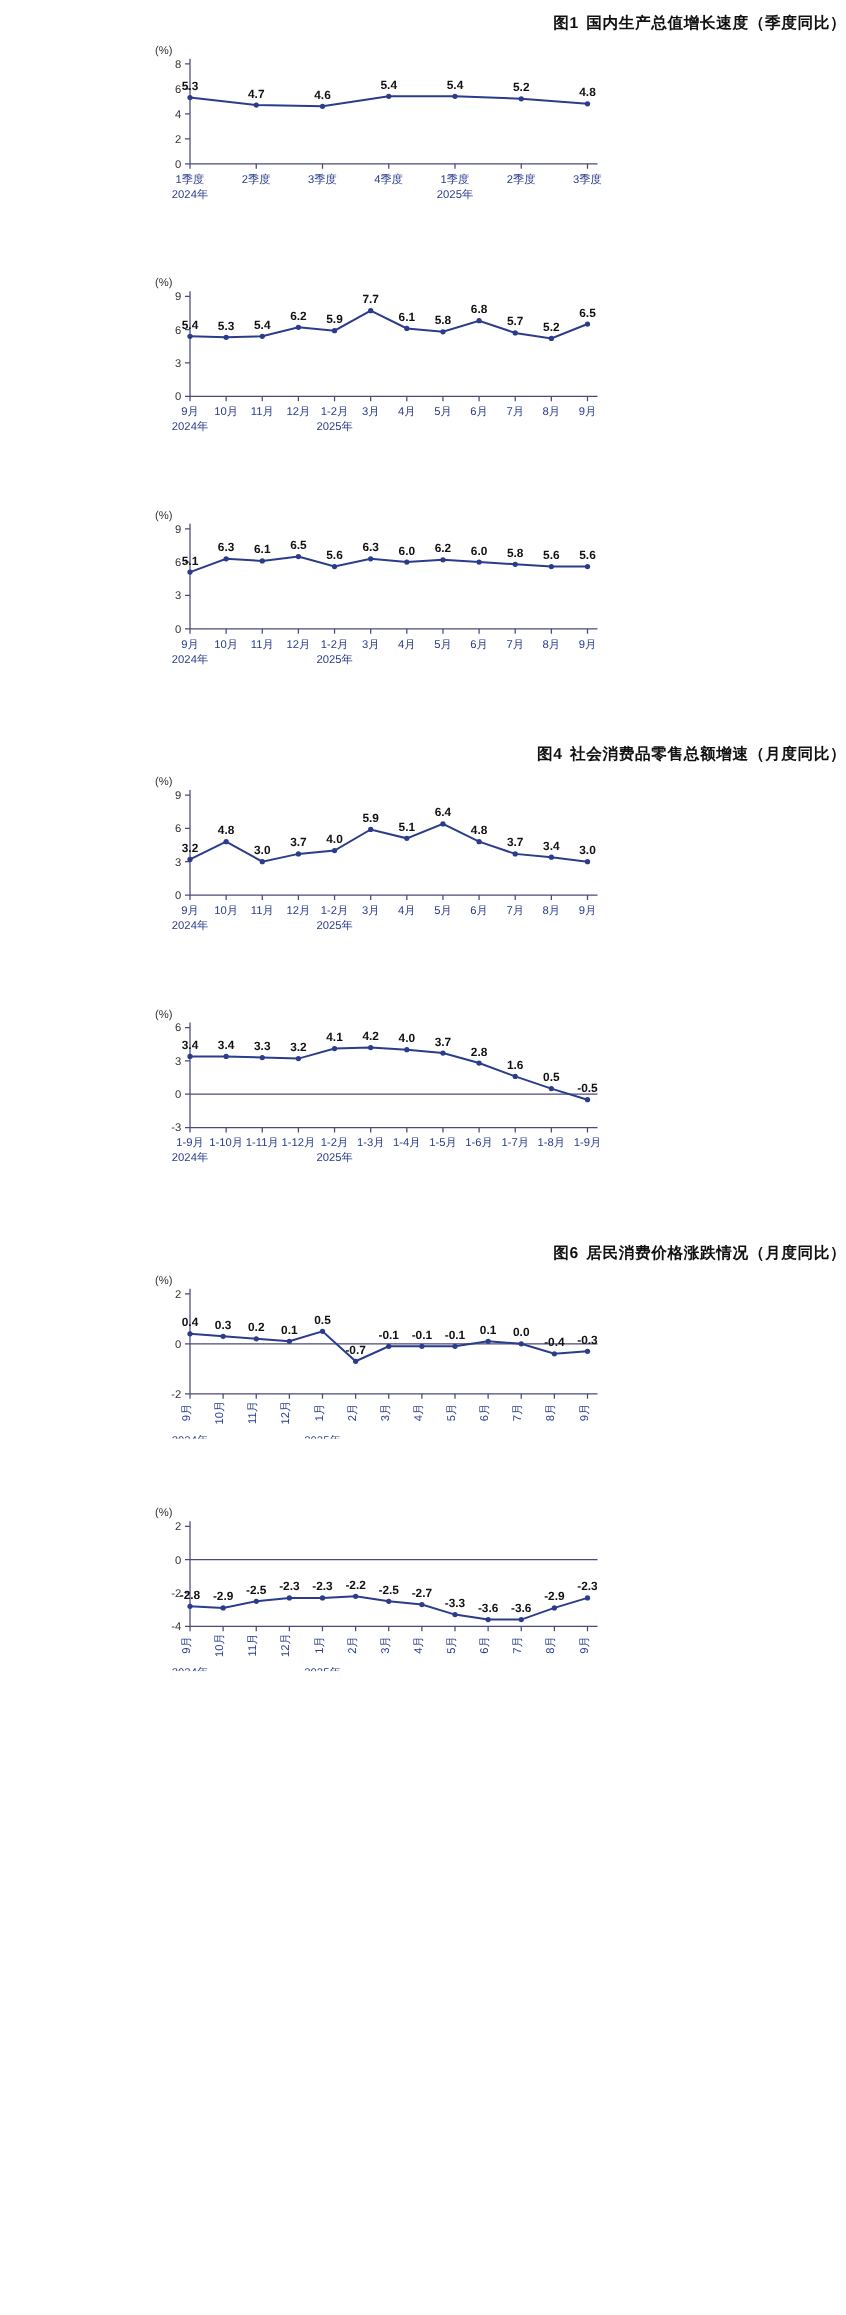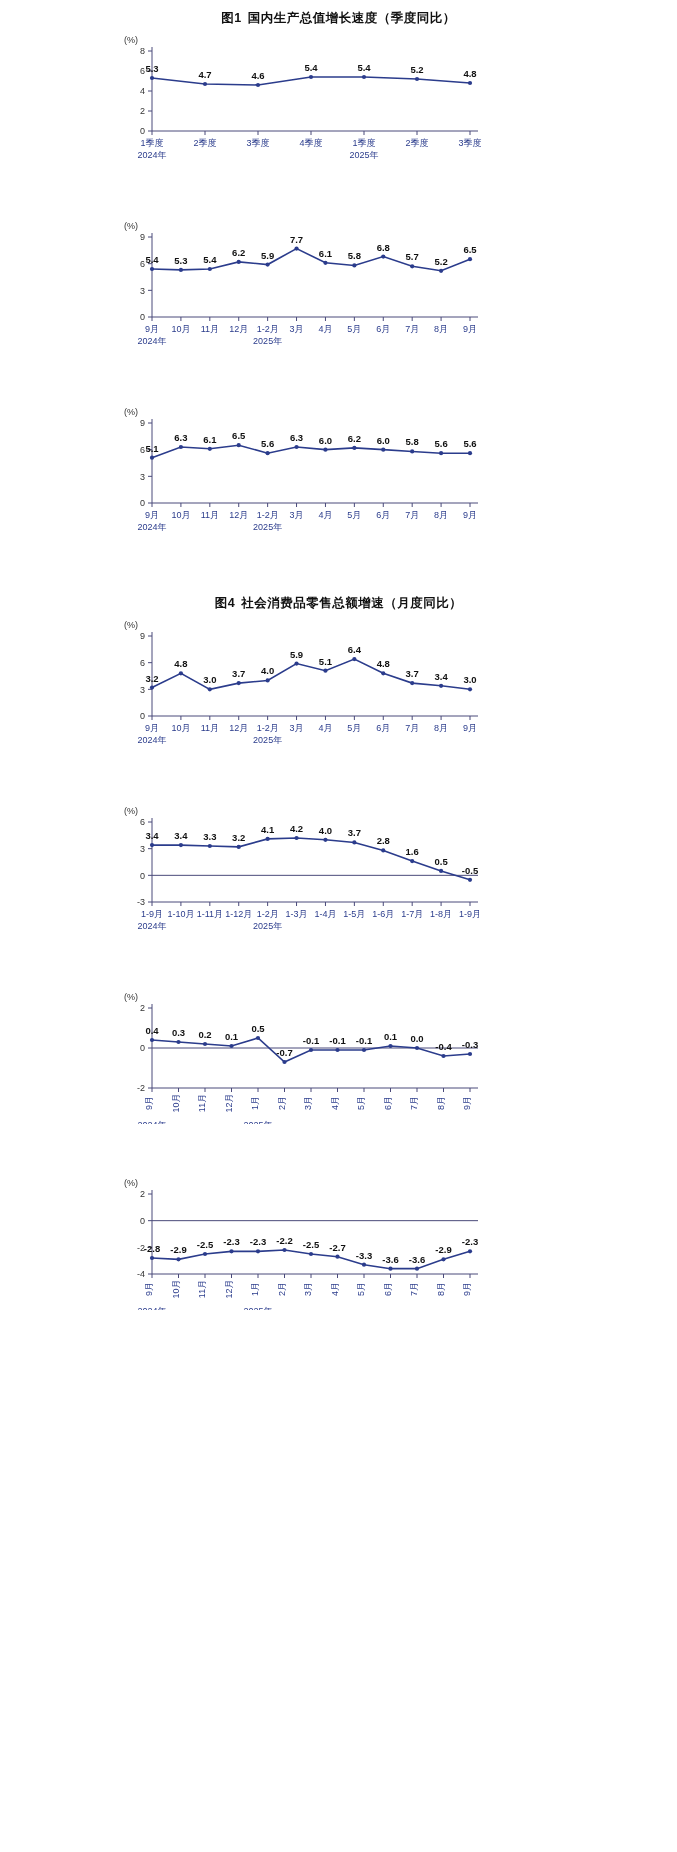--- a/index.html
+++ b/index.html
@@ -1,20 +1,20 @@
 <!DOCTYPE html>
 <html><head>
 <meta charset="utf-8">
 <style>
   html,body{margin:0;padding:0;background:#ffffff;}
   body{width:677px;font-family:"Liberation Sans","DejaVu Sans",sans-serif;color:#1a1a1a;}
   .page{width:677px;}
   .chart-block{width:677px;}
   .title{
-    text-align:center;
+    text-align:right;
     font-size:12.5px;
     font-weight:bold;
     color:#111;
     letter-spacing:0.5px;
     padding-top:10px;
   }
   .title .num{margin-right:6px;}
   .plot-wrap{position:relative;width:677px;}
   .unit{
     position:absolute;
@@ -361,20 +361,21 @@
           <text x="412.1818181818182" y="119" class="xlabel">1-7月</text>
           <text x="441.09090909090907" y="119" class="xlabel">1-8月</text>
           <text x="470" y="119" class="xlabel">1-9月</text>
           <text x="152" y="131" class="yearlabel">2024年</text>
           <text x="267.6363636363636" y="131" class="yearlabel">2025年</text>
         </svg>
       </div>
     </div>
     <div class="spacer"></div>
     <div class="chart-block">
+      <div class="title"><span class="num">图6</span><span>居民消费价格涨跌情况（月度同比）</span></div>
       <div class="plot-wrap">
         <div class="unit" style="left: 124px; top: 8px;">(%)</div>
         <svg width="677" height="140" viewBox="0 0 677 140">
           <line x1="152" y1="20" x2="152" y2="104" class="axis-line"></line>
           <line x1="148" y1="104" x2="152" y2="104" class="tick-line"></line>
           <text x="145" y="107.2" class="ylabel">-2</text>
           <line x1="148" y1="64" x2="152" y2="64" class="tick-line"></line>
           <text x="145" y="67.2" class="ylabel">0</text>
           <line x1="148" y1="24" x2="152" y2="24" class="tick-line"></line>
           <text x="145" y="27.2" class="ylabel">2</text>

